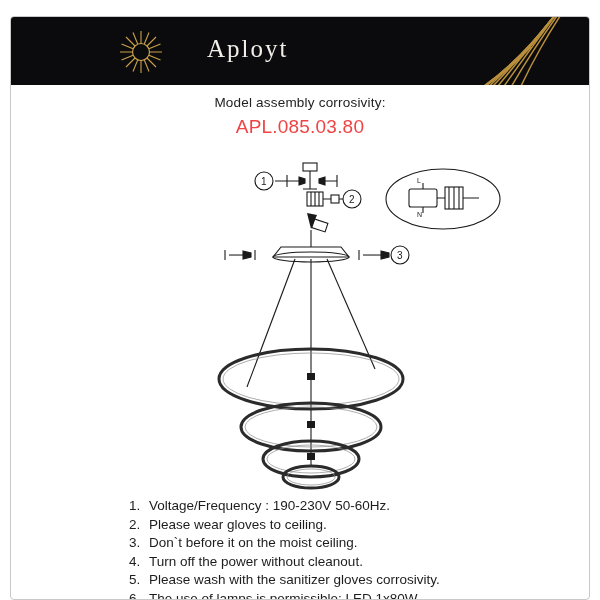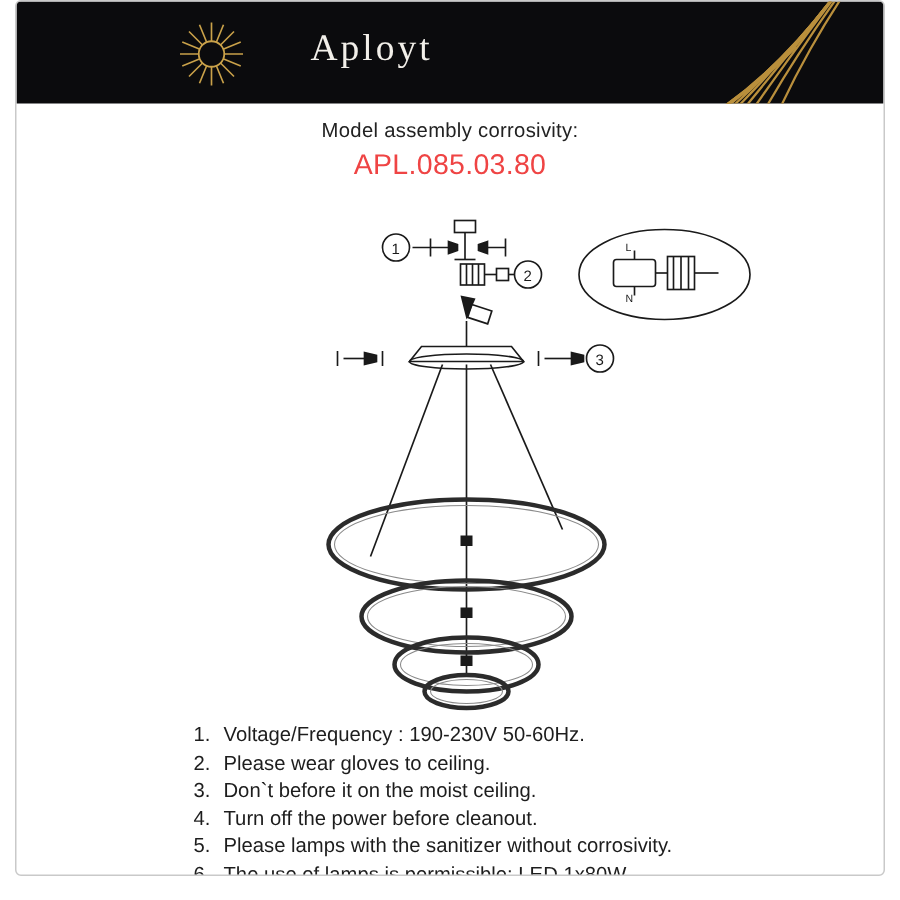--- a/index.html
+++ b/index.html
@@ -17,21 +17,21 @@
   .page {
     position: relative;
     width: 600px;
     height: 600px;
     box-sizing: border-box;
     background: #ffffff;
   }
   .sheet {
     position: absolute;
     left: 10px;
-    top: 0;
+    top: 16px;
     width: 580px;
     height: 584px;
     border: 1px solid #c9c9c9;
     border-radius: 4px;
     box-sizing: border-box;
     background: #ffffff;
     overflow: hidden;
   }
   
   .header {
@@ -279,25 +279,25 @@
       <div class="note-row">
         <span class="note-num">2.</span>
         <span class="note-text">Please wear gloves to ceiling.</span>
       </div>
       <div class="note-row">
         <span class="note-num">3.</span>
         <span class="note-text">Don`t before it on the moist ceiling.</span>
       </div>
       <div class="note-row">
         <span class="note-num">4.</span>
-        <span class="note-text">Turn off the power before cleanout.</span>
+        <span class="note-text">Turn off the power without cleanout.</span>
       </div>
       <div class="note-row">
         <span class="note-num">5.</span>
-        <span class="note-text">Please lamps with the sanitizer without corrosivity.</span>
+        <span class="note-text">Please wash with the sanitizer gloves corrosivity.</span>
       </div>
       <div class="note-row">
         <span class="note-num">6.</span>
         <span class="note-text">The use of lamps is permissible: LED 1x80W.</span>
       </div>
     </div>
 
   </div>
 </div>
 

